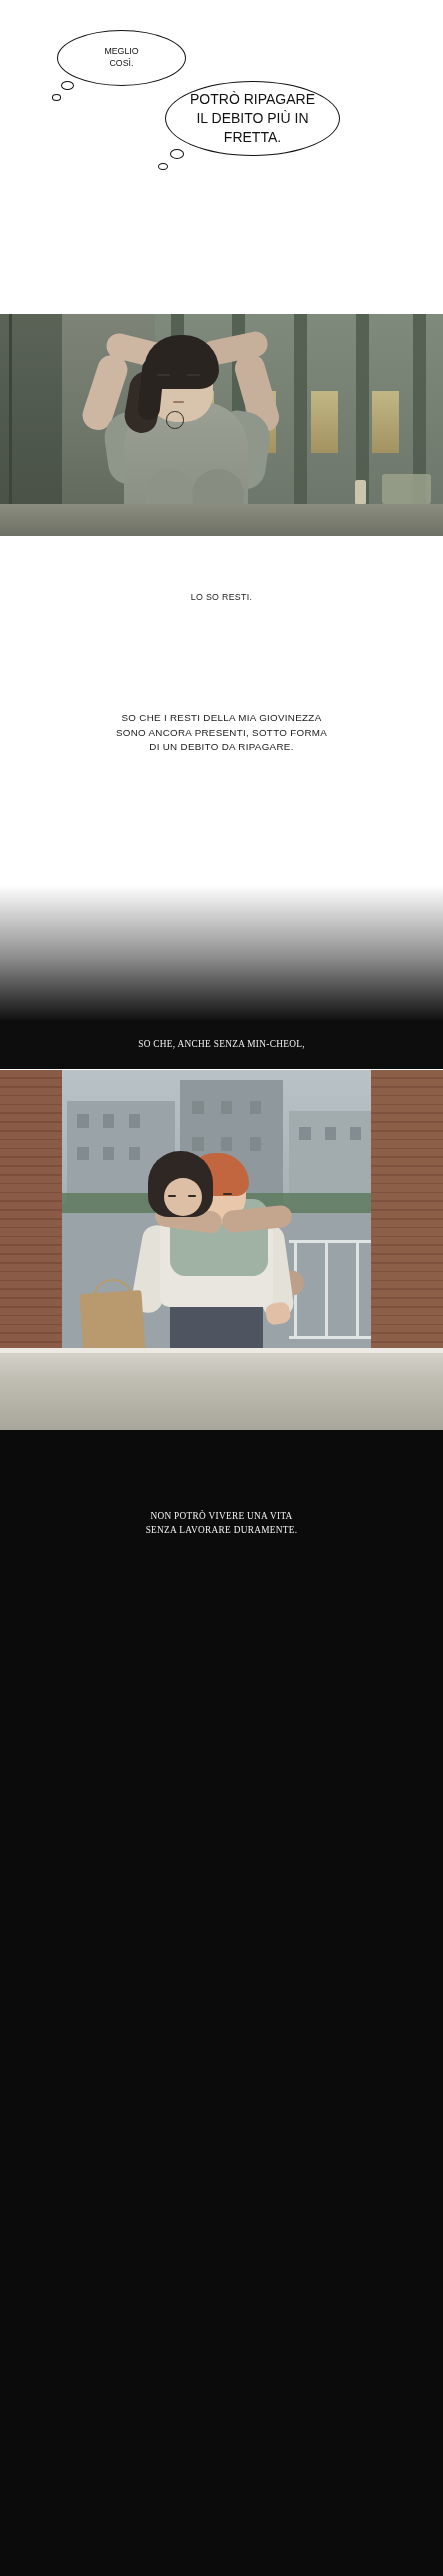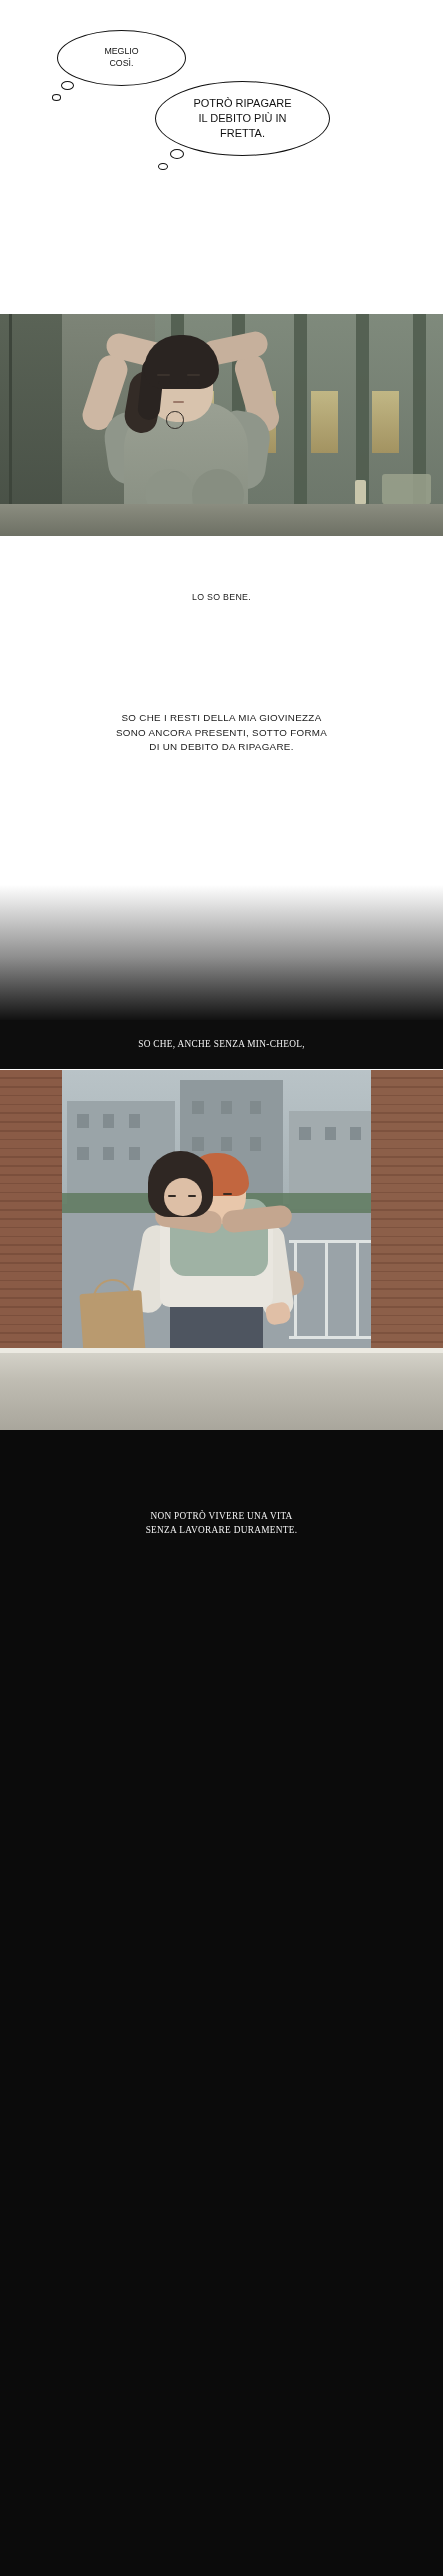--- a/index.html
+++ b/index.html
@@ -429,21 +429,21 @@
 
     <div class="tail" style="left:61px; top:81px; width:13.4px; height:9.3px;"></div>
     <div class="tail" style="left:52px; top:94px; width:9.3px; height:6.7px;"></div>
     <div class="balloon" style="left:57px; top:30px; width:129px; height:56px; font-size:8.8px;">
       <span class="btxt">MEGLIO
 COSÌ.</span>
     </div>
 
     <div class="tail" style="left:170px; top:149px; width:14.4px; height:10.3px;"></div>
     <div class="tail" style="left:158px; top:163px; width:9.8px; height:7.2px;"></div>
-    <div class="balloon" style="left:155px; top:81px; width:175px; height:75px; font-size:11px;">
+    <div class="balloon" style="left:165px; top:81px; width:175px; height:75px; font-size:14px;">
       <span class="btxt">POTRÒ RIPAGARE
 IL DEBITO PIÙ IN
 FRETTA.</span>
     </div>
   </div>
 
   <div class="panel" id="panel-woman">
     <div class="room-bg"></div>
     <div class="window-wall">
       <div class="win-bar" style="left:15.5px;"></div>
@@ -478,21 +478,21 @@
     <div class="fig w-eye l"></div>
     <div class="fig w-eye r"></div>
     <div class="fig w-mouth"></div>
     <div class="fig w-earring"></div>
 
     <div class="sill-obj"></div>
     <div class="bottle"></div>
     <div class="counter"></div>
   </div>
 
-  <div class="caption dark" style="top:591px; font-size:8.8px;">LO SO BENE.</div>
+  <div class="caption dark" style="top:591px; font-size:8.8px;">LO SO RESTI.</div>
 
   <div class="caption dark" style="top:711px; font-size:9.8px;">SO CHE I RESTI DELLA MIA GIOVINEZZA
 SONO ANCORA PRESENTI, SOTTO FORMA
 DI UN DEBITO DA RIPAGARE.</div>
 
   <div class="panel" id="panel-fade"></div>
 
   <div class="panel" id="panel-black-1"></div>
   <div class="caption light" style="top:1038px; font-size:9.3px;">SO CHE, ANCHE SENZA MIN-CHEOL,</div>
 

